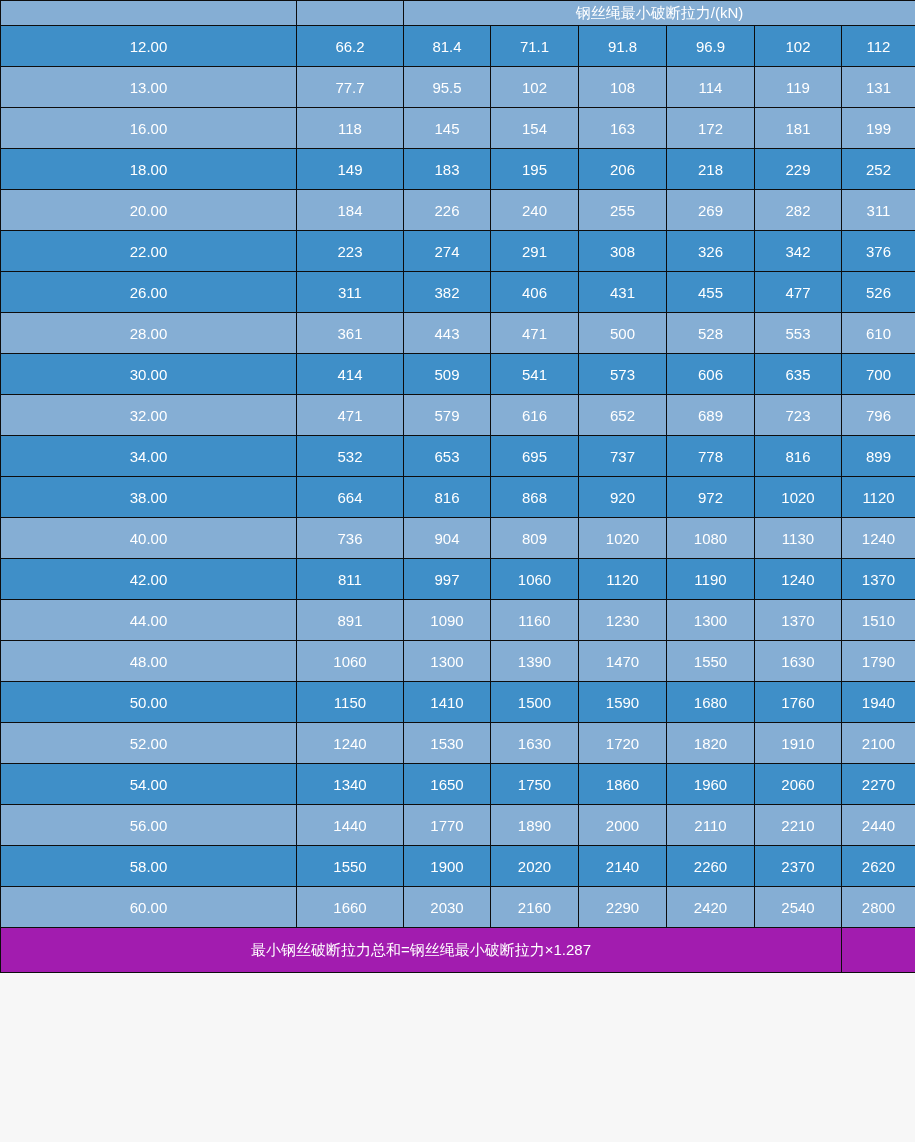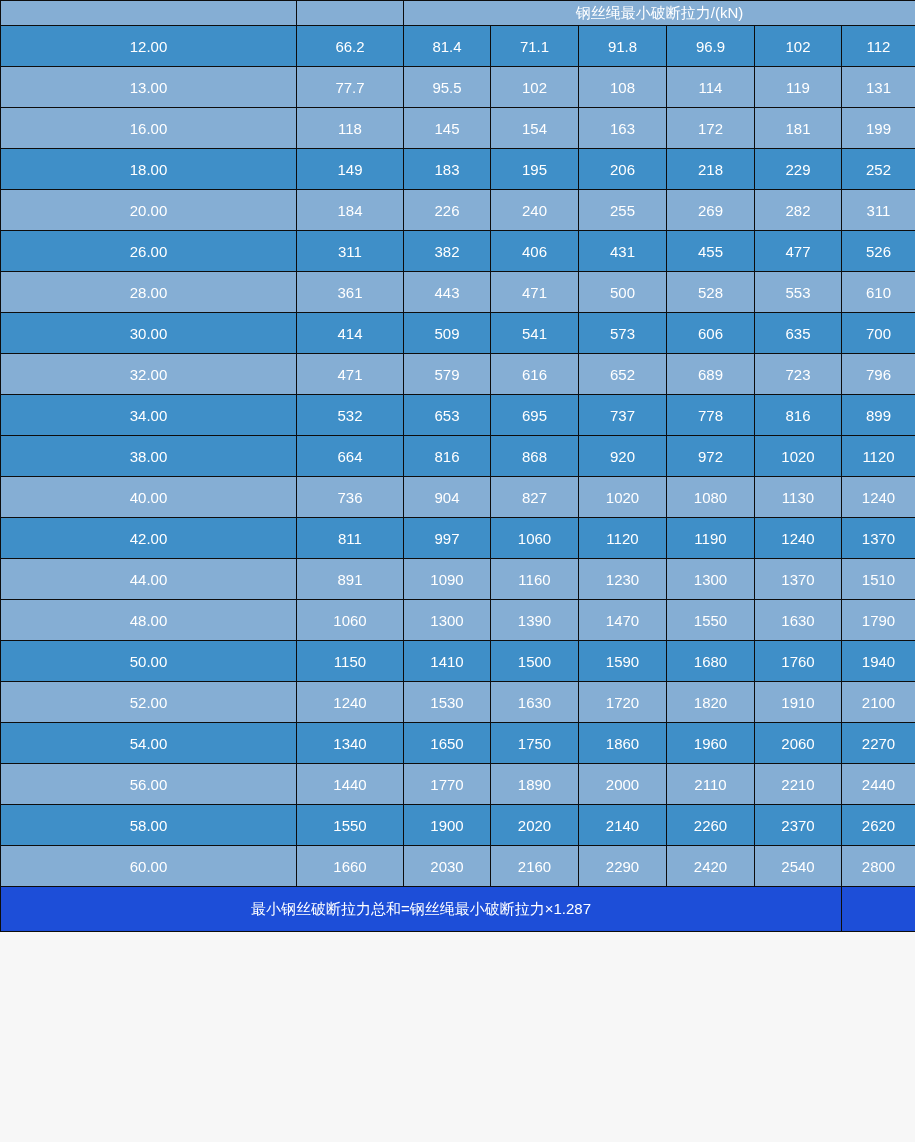--- a/index.html
+++ b/index.html
@@ -58,21 +58,21 @@
   
   tr.data-row td {
     height: 40px;
   }
   tr.row-dark td  { background: #3f8fc8; }
   tr.row-light td { background: #85aed4; }
 
   
   tr.footer-row td {
     height: 44px;
-    background: #1d4ed8;
+    background: #a21caf;
     font-size: 15px;
   }
 </style>
 </head>
 <body>
 
 <table id="wire-rope-table">
   <colgroup>
     <col class="c-dia">
     <col class="c-v0">
@@ -135,20 +135,30 @@
         <td>20.00</td>
         <td>184</td>
         <td>226</td>
         <td>240</td>
         <td>255</td>
         <td>269</td>
         <td>282</td>
         <td>311</td>
       </tr>
       <tr class="data-row row-dark">
+        <td>22.00</td>
+        <td>223</td>
+        <td>274</td>
+        <td>291</td>
+        <td>308</td>
+        <td>326</td>
+        <td>342</td>
+        <td>376</td>
+      </tr>
+      <tr class="data-row row-dark">
         <td>26.00</td>
         <td>311</td>
         <td>382</td>
         <td>406</td>
         <td>431</td>
         <td>455</td>
         <td>477</td>
         <td>526</td>
       </tr>
       <tr class="data-row row-light">
@@ -198,21 +208,21 @@
         <td>868</td>
         <td>920</td>
         <td>972</td>
         <td>1020</td>
         <td>1120</td>
       </tr>
       <tr class="data-row row-light">
         <td>40.00</td>
         <td>736</td>
         <td>904</td>
-        <td>827</td>
+        <td>809</td>
         <td>1020</td>
         <td>1080</td>
         <td>1130</td>
         <td>1240</td>
       </tr>
       <tr class="data-row row-dark">
         <td>42.00</td>
         <td>811</td>
         <td>997</td>
         <td>1060</td>

